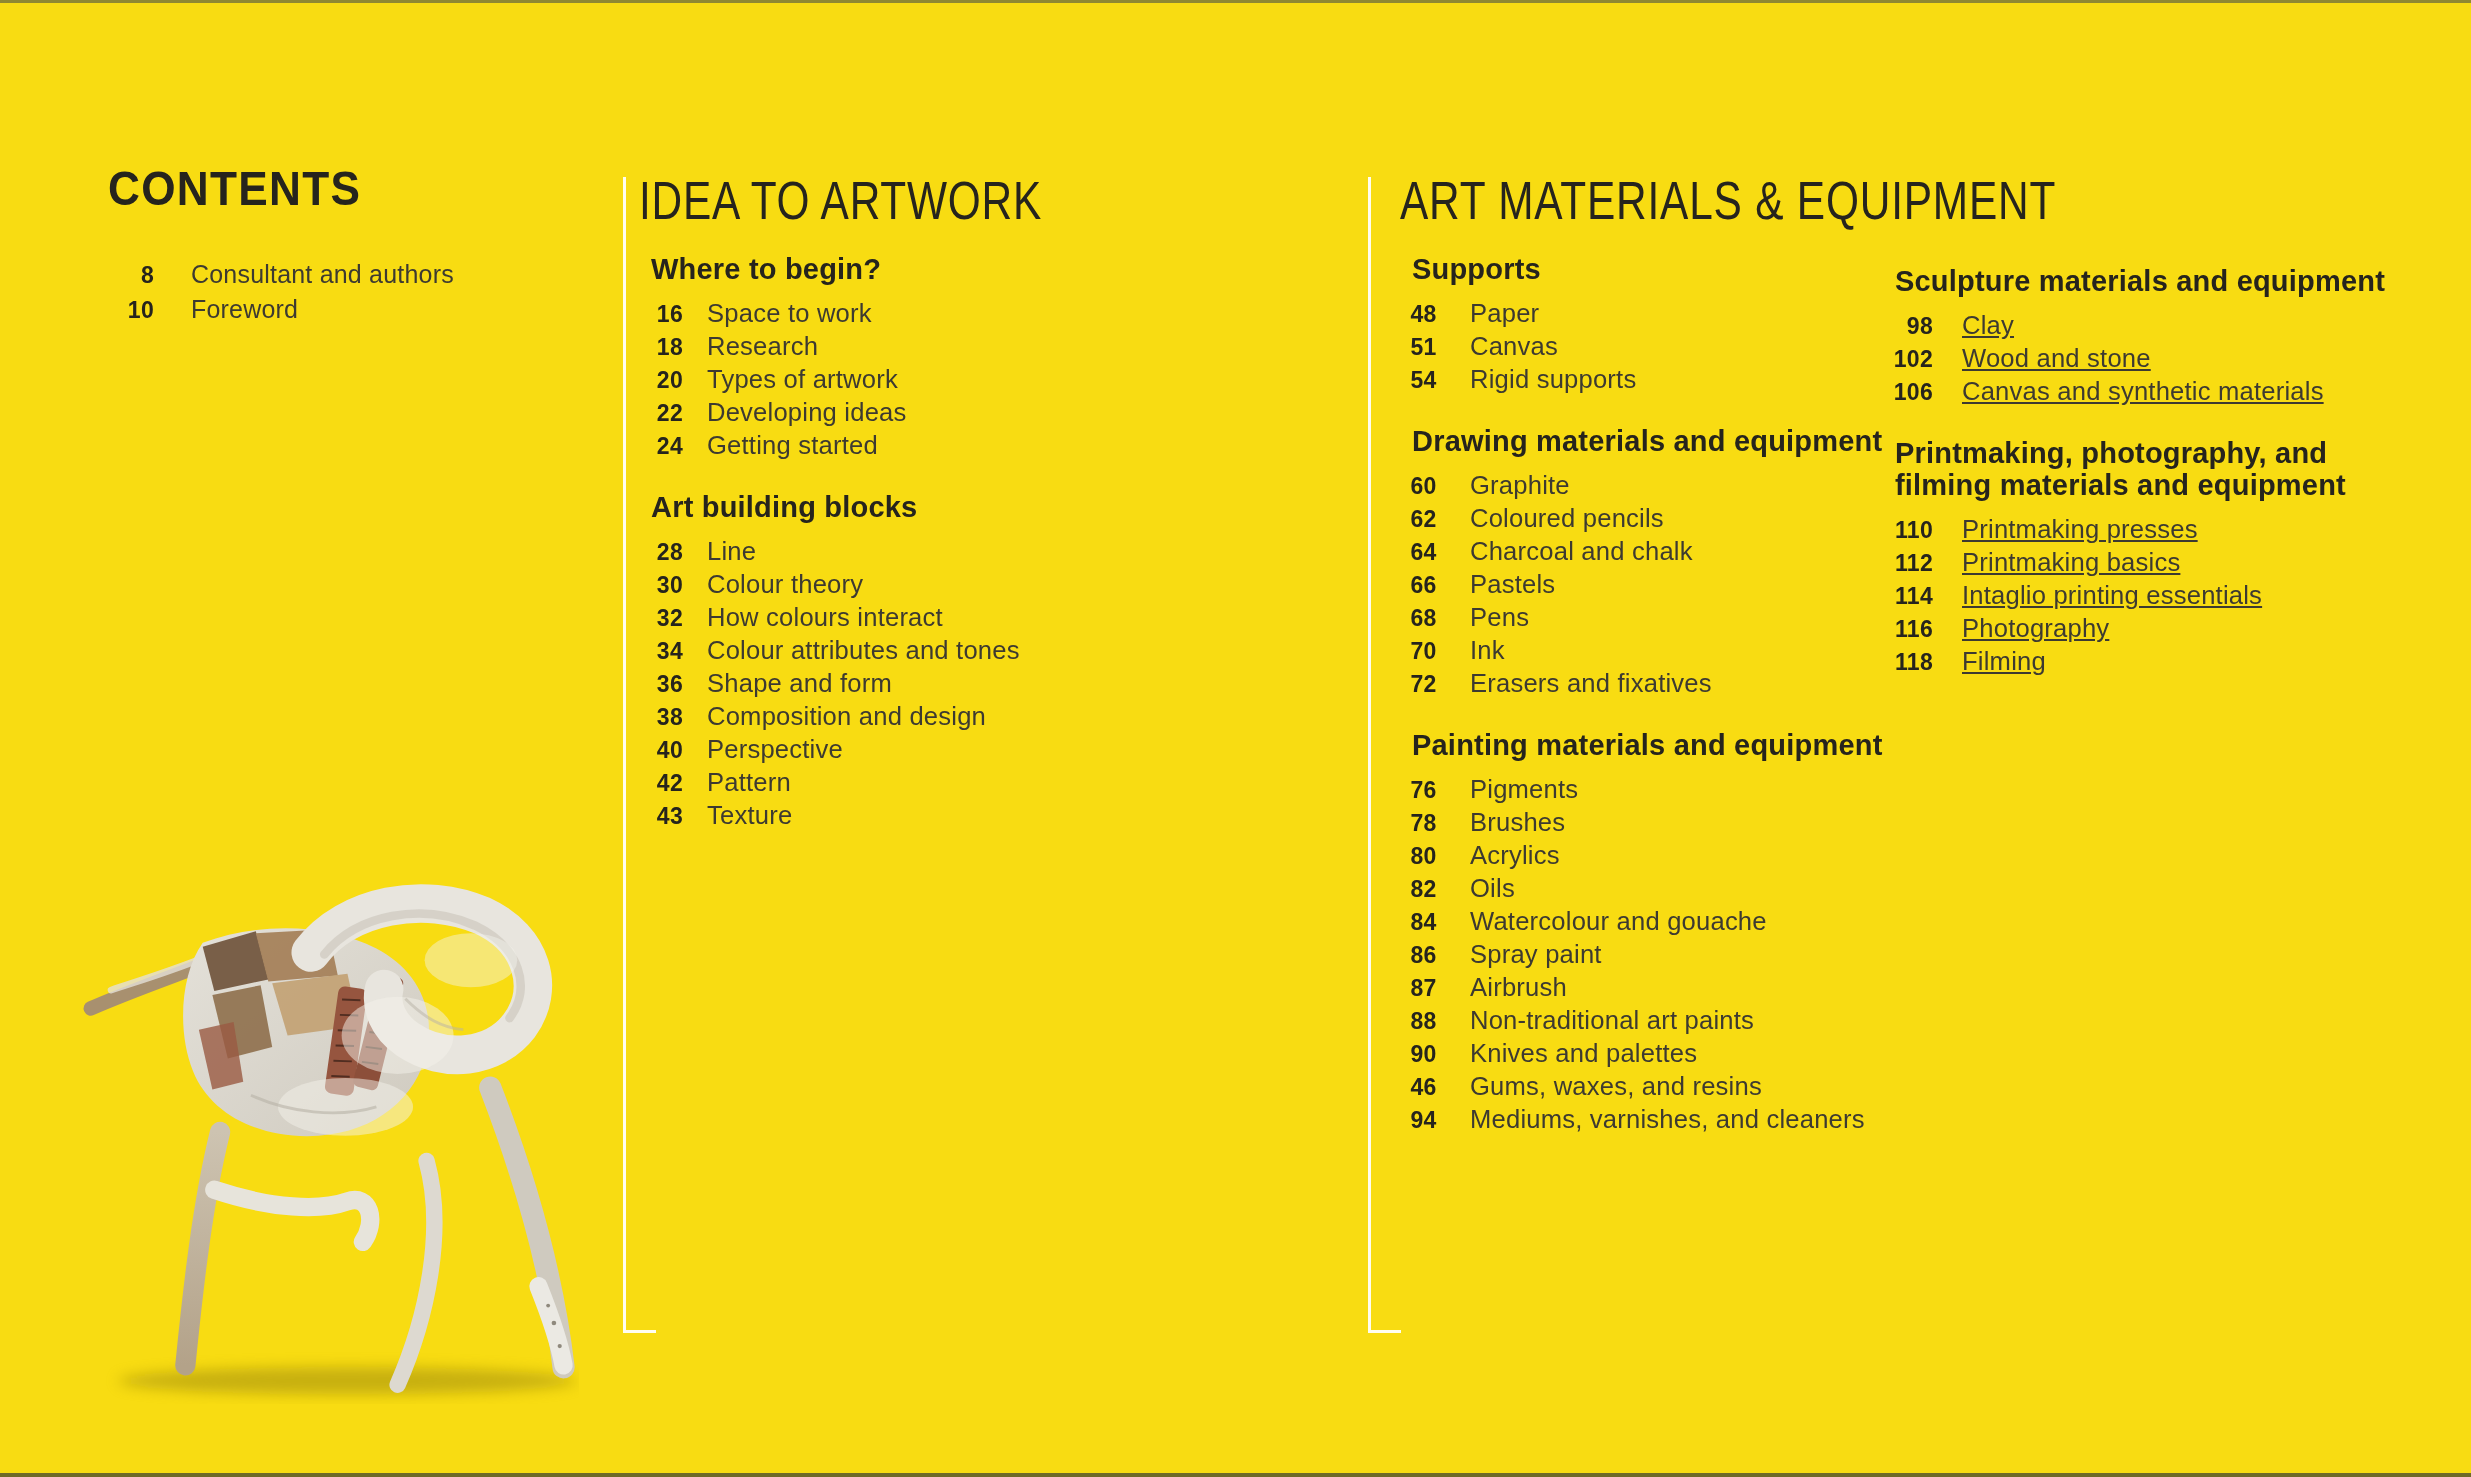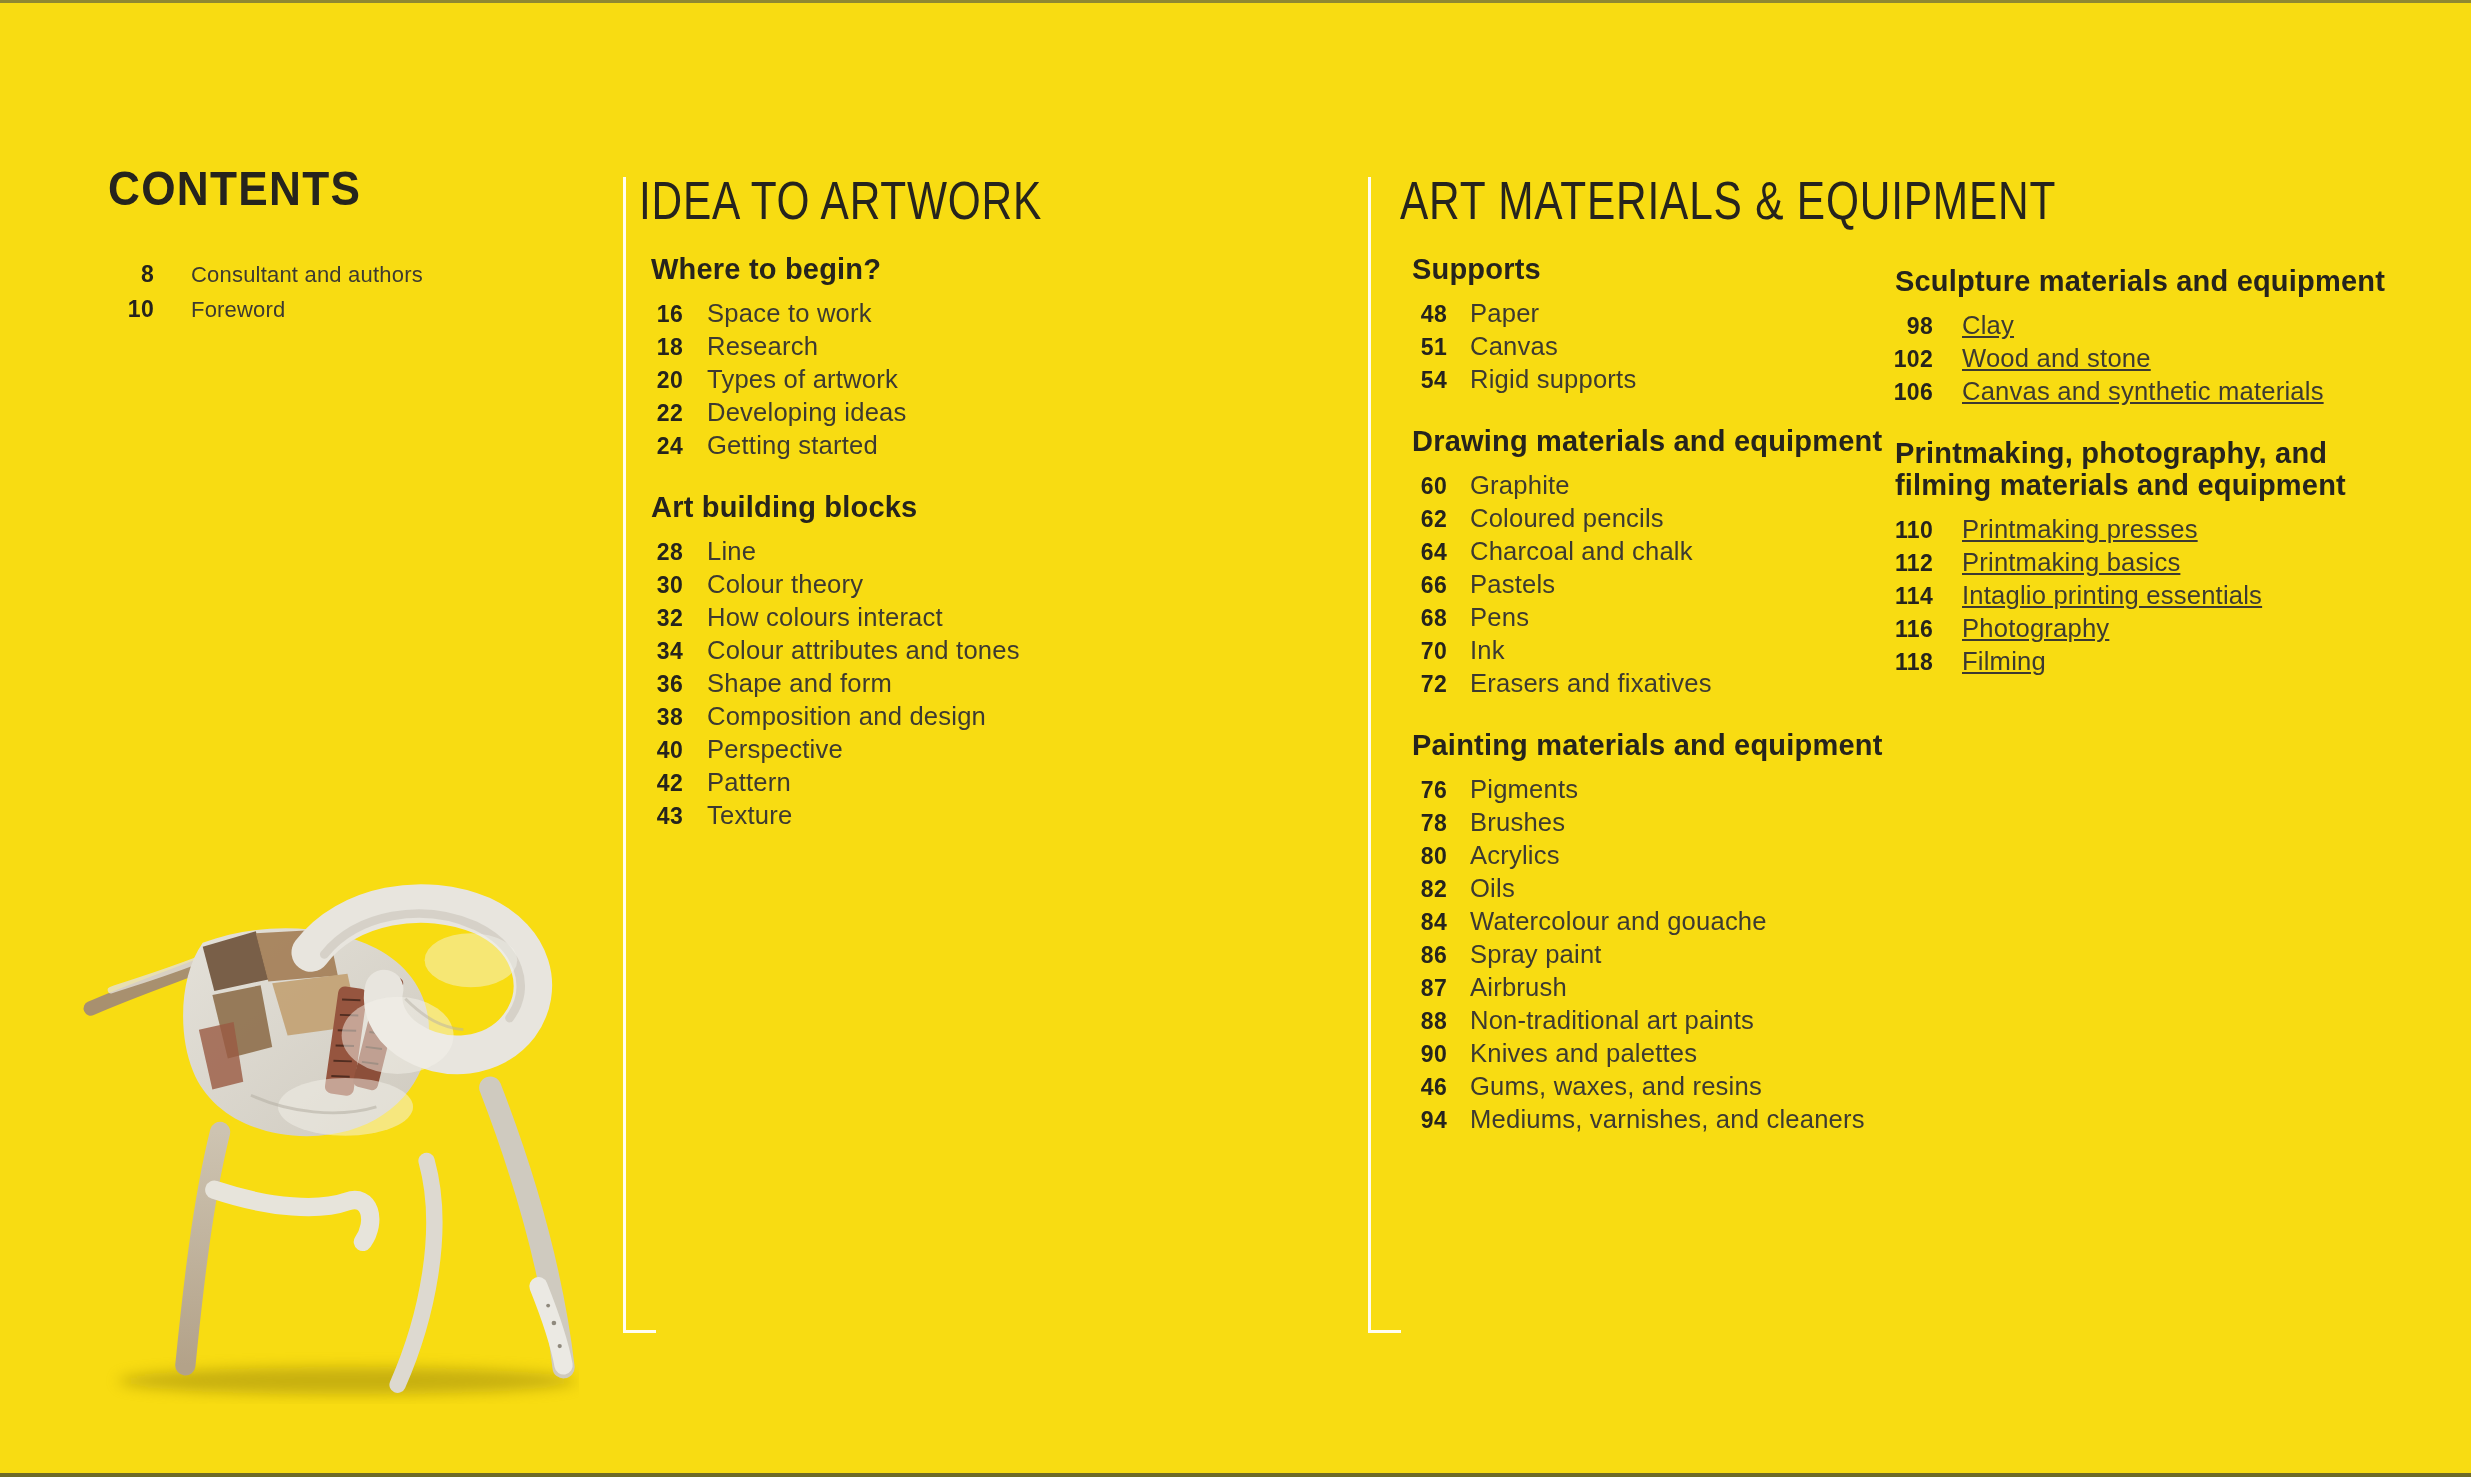--- a/index.html
+++ b/index.html
@@ -55,32 +55,32 @@
     flex:none;text-align:right;font-weight:bold;
     font-size:23px;color:var(--ink);letter-spacing:0.3px;
   }
   .lbl{font-size:25.6px;color:var(--body);letter-spacing:0.2px;white-space:nowrap;}
 
   
   #col-contents{left:108px;top:162px;}
   #col-contents ul.rows{margin-top:41px;}
   #col-contents .row{line-height:34px;}
   #col-contents .num{width:46px;}
-  #col-contents .lbl{margin-left:37px;font-size:22px;}
+  #col-contents .lbl{margin-left:37px;font-size:25px;}
 
   
   #col-idea{left:639px;top:174px;}
   #col-idea .col-title{margin-left:13.5px;}
   #col-idea .num{width:44px;}
   #col-idea .lbl{margin-left:24px;text-align:right;}
 
   
   #col-materials{left:1400px;top:174px;}
   #col-materials .col-title{margin-left:4.8px;}
-  #col-materials .num{width:47px;}
+  #col-materials .num{width:47px;text-align:center;}
   #col-materials .lbl{margin-left:23px;}
 
   
   #col-materials-right{left:1883px;top:253px;}
   #col-materials-right .sec:first-child{margin-top:0;}
   #col-materials-right .num{width:50px;}
   #col-materials-right .lbl{margin-left:29px;text-decoration:underline;}
 
   .sculpture{position:absolute;left:58px;top:883px;width:521px;height:521px;}
 </style>

